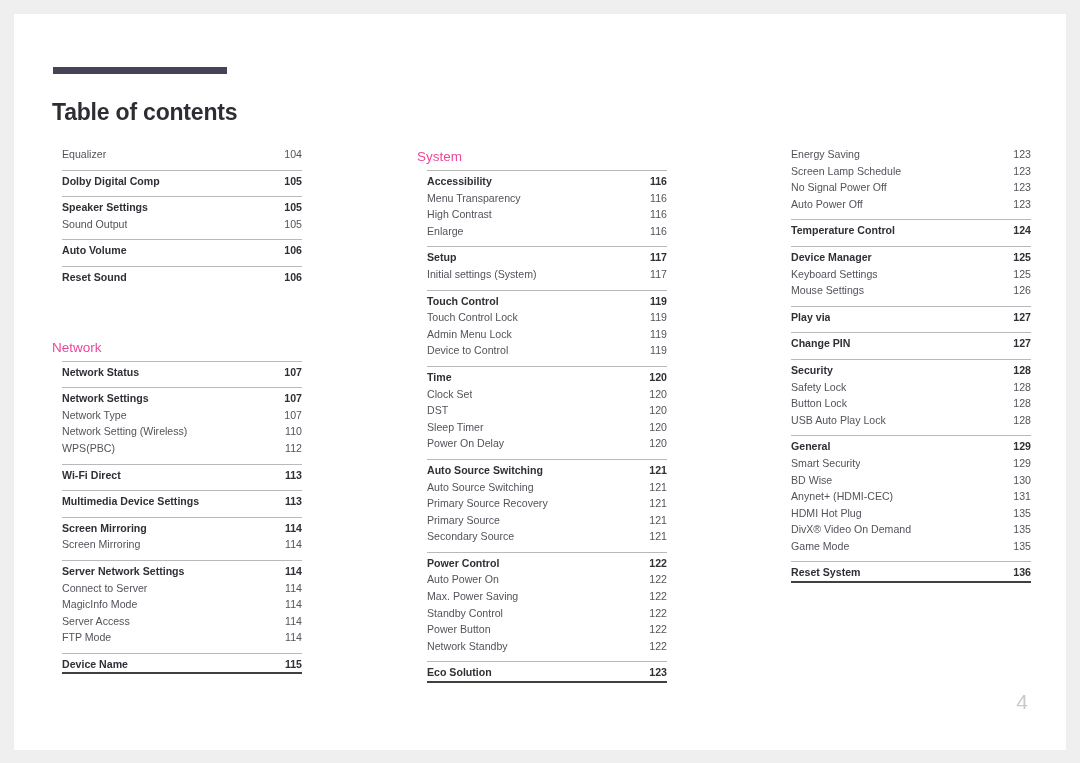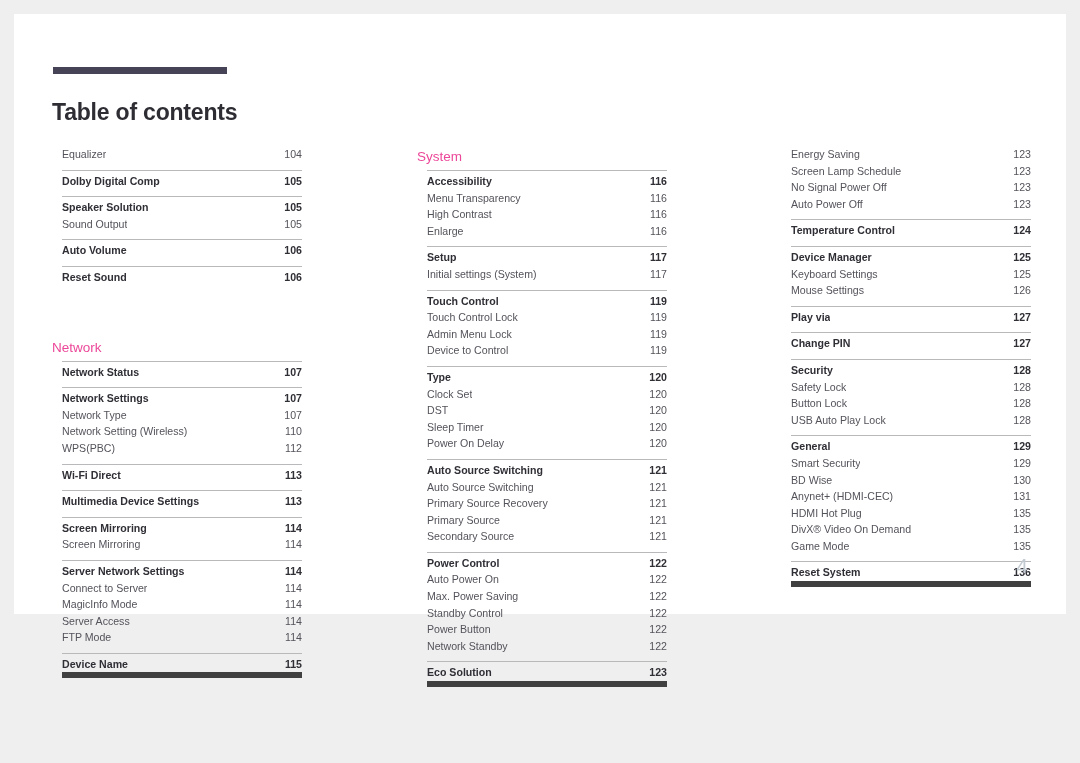--- a/index.html
+++ b/index.html
@@ -13,21 +13,21 @@
     background: #efefef;
     font-family: "Liberation Sans", sans-serif;
     overflow: hidden;
   }
 
   .page {
     position: absolute;
     left: 14px;
     top: 14px;
     width: 1052px;
-    height: 600px;
+    height: 736px;
     background: #ffffff;
   }
 
   
   .title-rule {
     position: absolute;
     left: 39px;
     top: 53px;
     width: 174px;
     height: 7px;
@@ -73,21 +73,21 @@
   .group {
     border-top: 1px solid #b9b9bc;
     padding-top: 2px;
     padding-bottom: 7px;
     margin-left: 10px;
   }
   .group.no-rule {
     border-top: none;
   }
   .group:last-child {
-    border-bottom: 6px solid #404040;
+    border-bottom: 2px solid #404040;
     padding-bottom: 0;
   }
 
   .row {
     display: flex;
     justify-content: space-between;
     align-items: baseline;
     height: 16.6px;
     line-height: 16.6px;
     white-space: nowrap;
@@ -141,21 +141,21 @@
           </div>
         </div>
         <div class="group">
           <div class="row lvl1">
             <span class="label">Dolby Digital Comp</span>
             <span class="page-no">105</span>
           </div>
         </div>
         <div class="group">
           <div class="row lvl1">
-            <span class="label">Speaker Solution</span>
+            <span class="label">Speaker Settings</span>
             <span class="page-no">105</span>
           </div>
           <div class="row lvl2">
             <span class="label">Sound Output</span>
             <span class="page-no">105</span>
           </div>
         </div>
         <div class="group">
           <div class="row lvl1">
             <span class="label">Auto Volume</span>
@@ -287,21 +287,21 @@
             <span class="label">Admin Menu Lock</span>
             <span class="page-no">119</span>
           </div>
           <div class="row lvl2">
             <span class="label">Device to Control</span>
             <span class="page-no">119</span>
           </div>
         </div>
         <div class="group">
           <div class="row lvl1">
-            <span class="label">Type</span>
+            <span class="label">Time</span>
             <span class="page-no">120</span>
           </div>
           <div class="row lvl2">
             <span class="label">Clock Set</span>
             <span class="page-no">120</span>
           </div>
           <div class="row lvl2">
             <span class="label">DST</span>
             <span class="page-no">120</span>
           </div>

